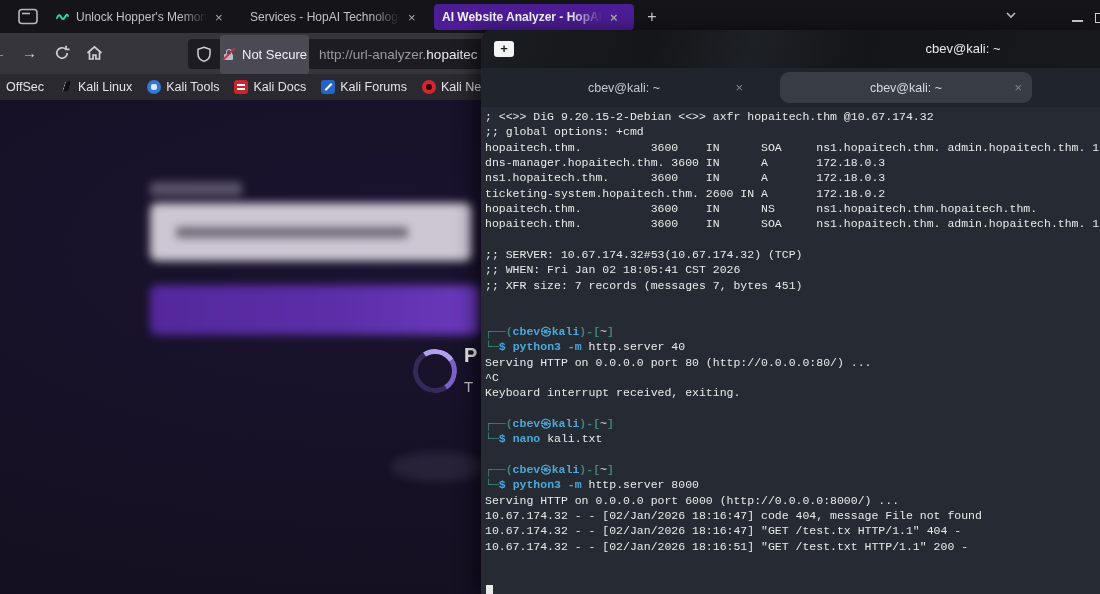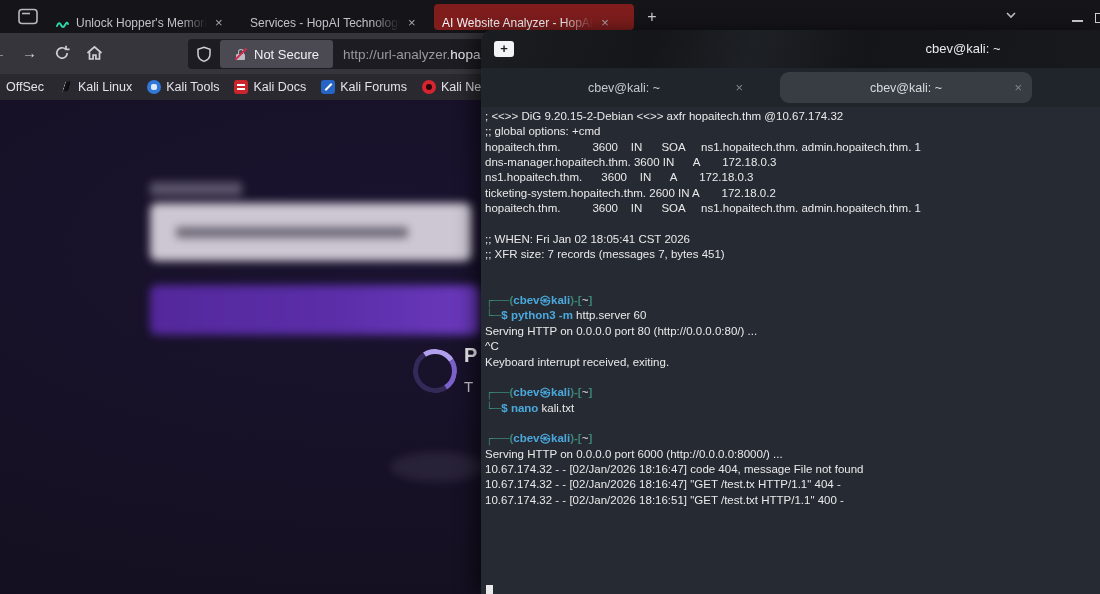--- a/index.html
+++ b/index.html
@@ -4,39 +4,39 @@
 <style>
   html,body{margin:0;padding:0;background:#000;}
   .stage{position:relative;width:1100px;height:594px;overflow:hidden;
          background:#141020;font-family:"Liberation Sans",sans-serif;
          -webkit-font-smoothing:antialiased;}
   .stage *{box-sizing:border-box;}
 
   
   .tabbar{position:absolute;left:0;top:0;width:1100px;height:33px;background:#151419;z-index:2;}
   .ffview{position:absolute;left:18px;top:8px;width:20px;height:17px;}
-  .btab{position:absolute;top:4px;height:26px;display:flex;align-items:flex-end;
+  .btab{position:absolute;top:4px;height:26px;display:flex;align-items:center;
         padding:0 8px;color:#c2c1c9;font-size:12px;border-radius:4px;overflow:hidden;}
   .btab .ttl{white-space:nowrap;overflow:hidden;max-width:150px;
         -webkit-mask-image:linear-gradient(90deg,#000 80%,transparent);}
   .btab .x{margin-left:8px;color:#a9a9b2;font-size:13px;flex:0 0 auto;}
-  .btab.active{background:#7f1d1d;color:#f5f5f8;}
+  .btab.active{background:#4c1d95;color:#f5f5f8;font-weight:bold;}
   .favwave{margin-right:7px;flex:0 0 auto;display:inline-flex;}
   .newtab-btn{position:absolute;left:641px;top:6px;width:22px;height:22px;color:#cfcfd6;
         font-size:16px;text-align:center;line-height:21px;}
   .chev{position:absolute;left:1003px;top:7px;width:20px;height:20px;color:#bfbfc8;}
   .winmin{position:absolute;left:1072px;top:20px;width:11px;height:2px;background:#cfcfd6;}
   .winmax{position:absolute;left:1095px;top:13px;width:10px;height:10px;border:1.5px solid #cfcfd6;}
 
   .toolbar{position:absolute;left:0;top:33px;width:1100px;height:41px;background:#36353c;z-index:2;}
   .navic{position:absolute;top:12px;color:#d0d0d6;font-size:15px;line-height:16px;}
   .urlbar{position:absolute;left:188px;top:6px;width:912px;height:30px;background:#1d1c22;
           border-radius:4px;display:flex;align-items:center;padding:0 8px;}
-  .chip{display:flex;align-items:center;background:#4b4a52;border-radius:3px;height:28px;
-        padding:0 14px;margin-left:8px;color:#f0f0f4;font-size:13px;}
+  .chip{display:flex;align-items:center;background:#4b4a52;border-radius:3px;height:39px;
+        padding:0 2px;margin-left:8px;color:#f0f0f4;font-size:13px;}
   .lockwrap{position:relative;width:13px;height:13px;margin-right:7px;}
   .lockbody{position:absolute;left:2px;top:6px;width:9px;height:6px;background:#bcbcc4;border-radius:1px;}
   .lockarc{position:absolute;left:3.5px;top:1px;width:6px;height:6px;border:1.5px solid #bcbcc4;
            border-bottom:none;border-radius:4px 4px 0 0;}
   .lockslash{position:absolute;left:5.5px;top:-2px;width:2px;height:16px;background:#d7254b;transform:rotate(45deg);}
   .urltext{margin-left:10px;font-size:13.5px;color:#9a99a2;white-space:nowrap;}
   .urltext b{color:#ececf2;font-weight:normal;}
 
   .bookmarks{position:absolute;left:0;top:74px;width:1100px;height:26px;background:#2a2930;z-index:2;
              display:flex;align-items:center;padding-left:6px;color:#e3e3e8;font-size:12.5px;}
@@ -82,21 +82,21 @@
   .term-title .ttext{position:absolute;left:482px;top:11px;transform:translateX(-50%);
         color:#e8eaec;font-size:13px;white-space:nowrap;}
   .tnewtab{position:absolute;left:13px;top:11px;width:20px;height:16px;background:#f2f3f4;
         border-radius:3px;color:#17191d;font-size:13px;font-weight:bold;text-align:center;line-height:15px;}
   .term-tabs{position:absolute;left:0;top:38px;width:100%;height:39px;background:#20252c;}
   .ttab{position:absolute;top:4px;height:31px;display:flex;align-items:center;justify-content:center;
         font-size:12.5px;color:#c3c8cd;border-radius:9px;}
   .ttab .x{position:absolute;right:10px;color:#7f868d;font-size:13px;}
   .ttab.active{background:#383d44;color:#d7dadd;}
   .term-content{position:absolute;left:0;top:77px;width:100%;height:487px;background:#262b33;
-        font-family:Liberation Sans, sans-serif;font-size:11.5px;
+        font-family:Liberation Mono, monospace;font-size:11.5px;
         color:#e9e9e9;padding:2px 0 0 4px;overflow:hidden;}
   .tl{height:15.35px;line-height:15.35px;white-space:pre;}
   .tl .g{color:#3c8474;font-weight:bold;}
   .tl .u{color:#4aa8dc;font-weight:bold;}
   .tl .c{color:#4aa8dc;font-weight:bold;}
   .tcursor{position:absolute;left:5px;top:555px;width:7px;height:12px;background:#e9e9e9;}
 </style>
 </head>
 <body>
 
@@ -224,37 +224,40 @@
         <span class="x">×</span>
       </div>
     </div>
     <div class="term-content">
         <div class="tl"><span>; &lt;&lt;&gt;&gt; DiG 9.20.15-2-Debian &lt;&lt;&gt;&gt; axfr hopaitech.thm @10.67.174.32</span></div>
         <div class="tl"><span>;; global options: +cmd</span></div>
         <div class="tl"><span>hopaitech.thm.          3600    IN      SOA     ns1.hopaitech.thm. admin.hopaitech.thm. 1</span></div>
         <div class="tl"><span>dns-manager.hopaitech.thm. 3600 IN      A       172.18.0.3</span></div>
         <div class="tl"><span>ns1.hopaitech.thm.      3600    IN      A       172.18.0.3</span></div>
         <div class="tl"><span>ticketing-system.hopaitech.thm. 2600 IN A       172.18.0.2</span></div>
+        <div class="tl"><span>hopaitech.thm.          3600    IN      NS      ns1.hopaitech.thm.hopaitech.thm.</span></div>
         <div class="tl"><span>hopaitech.thm.          3600    IN      SOA     ns1.hopaitech.thm. admin.hopaitech.thm. 1</span></div>
         <div class="tl"><span></span></div>
+        <div class="tl"><span>;; SERVER: 10.67.174.32#53(10.67.174.32) (TCP)</span></div>
         <div class="tl"><span>;; WHEN: Fri Jan 02 18:05:41 CST 2026</span></div>
         <div class="tl"><span>;; XFR size: 7 records (messages 7, bytes 451)</span></div>
         <div class="tl"><span></span></div>
         <div class="tl"><span></span></div>
         <div class="tl"><span class="g">┌──(</span><span class="u">cbev㉿kali</span><span class="g">)-[</span><span>~</span><span class="g">]</span></div>
-        <div class="tl"><span class="g">└─</span><span class="u">$</span><span> </span><span class="c">python3</span><span> </span><span class="c">-m</span><span> http.server 60</span></div>
+        <div class="tl"><span class="g">└─</span><span class="u">$</span><span> </span><span class="c">python3</span><span> </span><span class="c">-m</span><span> http.server 40</span></div>
         <div class="tl"><span>Serving HTTP on 0.0.0.0 port 80 (http://0.0.0.0:80/) ...</span></div>
         <div class="tl"><span>^C</span></div>
         <div class="tl"><span>Keyboard interrupt received, exiting.</span></div>
         <div class="tl"><span></span></div>
         <div class="tl"><span class="g">┌──(</span><span class="u">cbev㉿kali</span><span class="g">)-[</span><span>~</span><span class="g">]</span></div>
         <div class="tl"><span class="g">└─</span><span class="u">$</span><span> </span><span class="c">nano</span><span> kali.txt</span></div>
         <div class="tl"><span></span></div>
         <div class="tl"><span class="g">┌──(</span><span class="u">cbev㉿kali</span><span class="g">)-[</span><span>~</span><span class="g">]</span></div>
+        <div class="tl"><span class="g">└─</span><span class="u">$</span><span> </span><span class="c">python3</span><span> </span><span class="c">-m</span><span> http.server 8000</span></div>
         <div class="tl"><span>Serving HTTP on 0.0.0.0 port 6000 (http://0.0.0.0:8000/) ...</span></div>
         <div class="tl"><span>10.67.174.32 - - [02/Jan/2026 18:16:47] code 404, message File not found</span></div>
         <div class="tl"><span>10.67.174.32 - - [02/Jan/2026 18:16:47] "GET /test.tx HTTP/1.1" 404 -</span></div>
-        <div class="tl"><span>10.67.174.32 - - [02/Jan/2026 18:16:51] "GET /test.txt HTTP/1.1" 400 -</span></div>
+        <div class="tl"><span>10.67.174.32 - - [02/Jan/2026 18:16:51] "GET /test.txt HTTP/1.1" 200 -</span></div>
       </div>
     <div class="tcursor"></div>
   </div>
 
 </div>
 
 </body></html>

